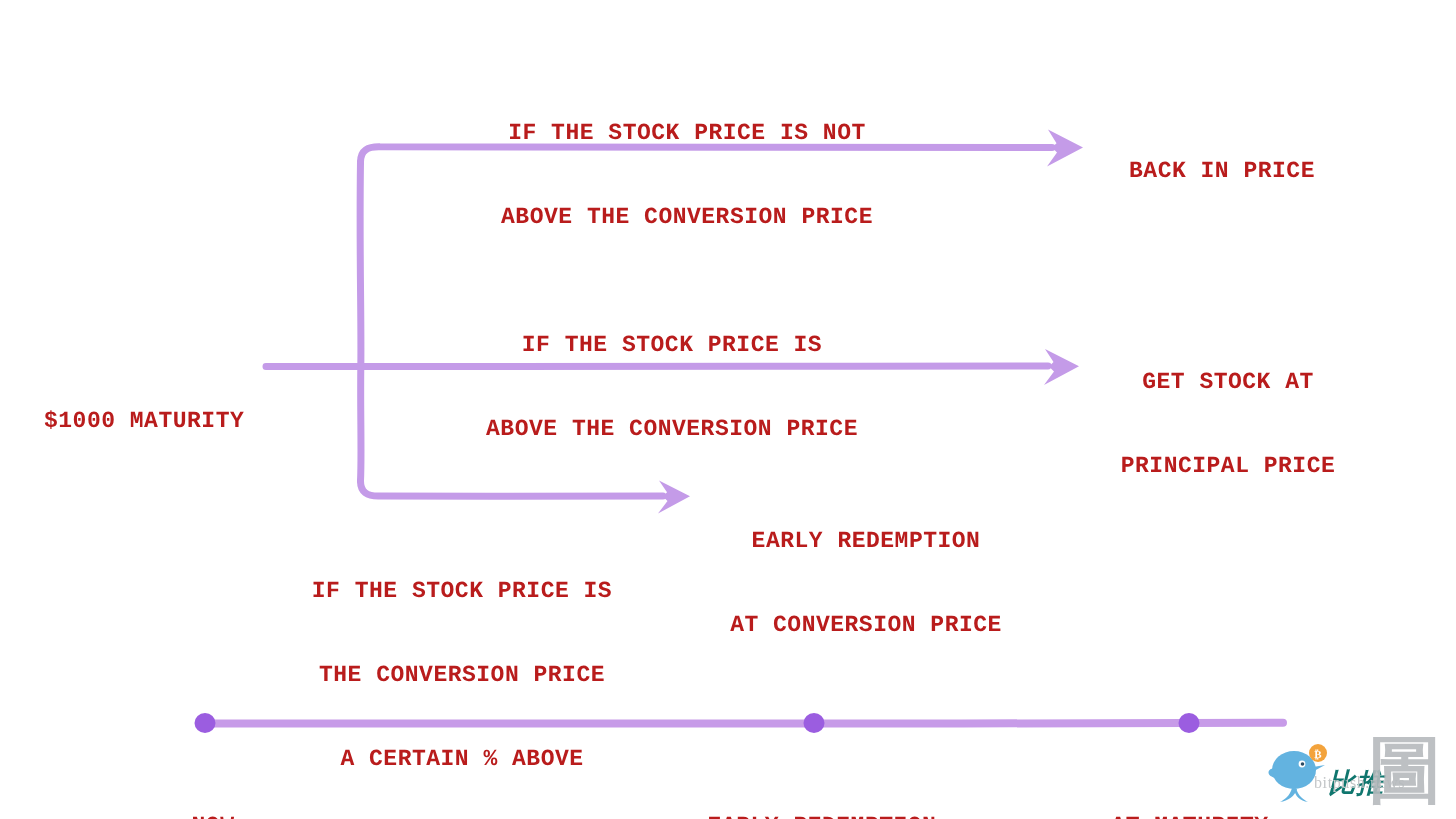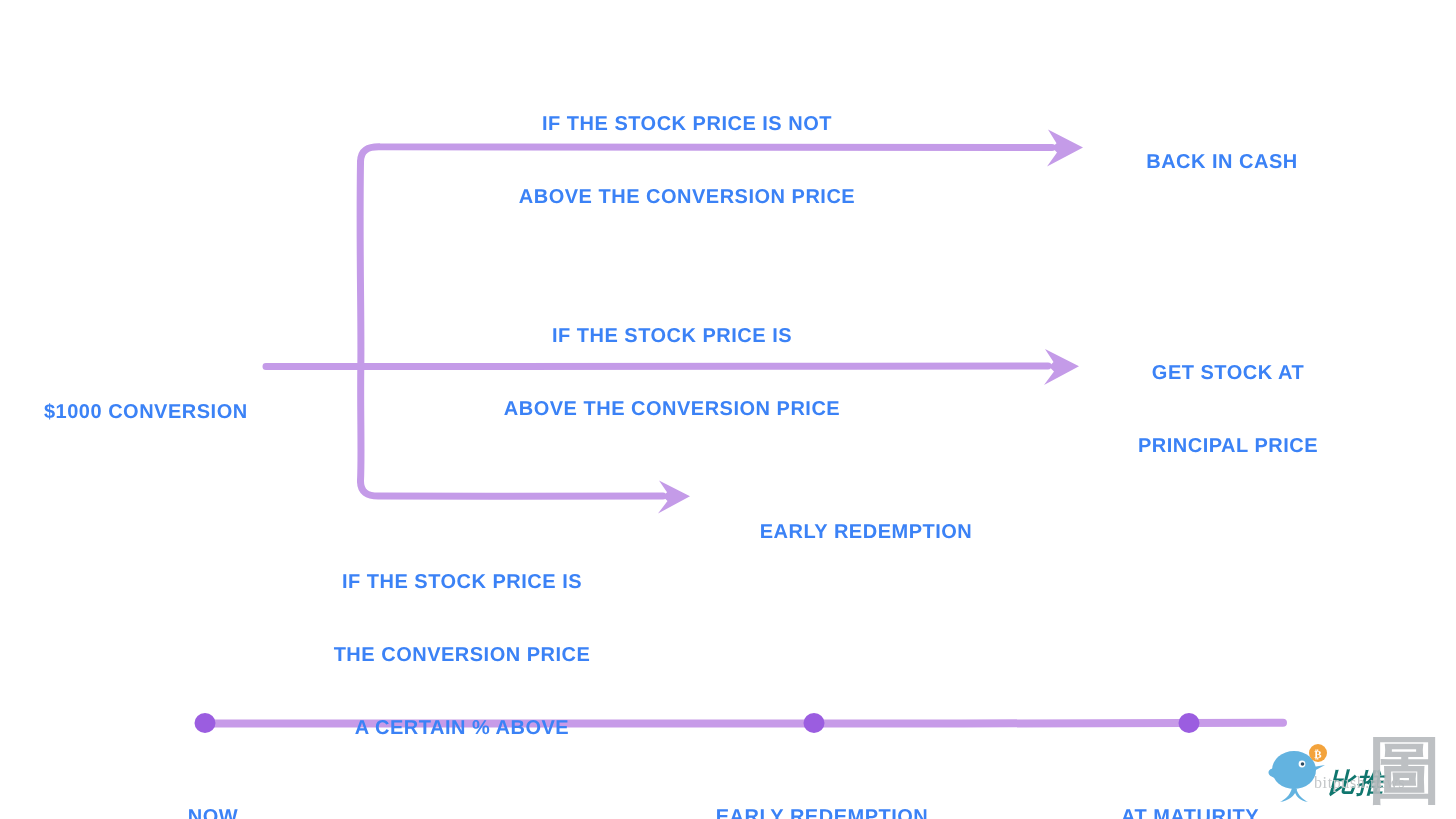--- a/index.html
+++ b/index.html
@@ -20,29 +20,29 @@
   }
   #flow-svg {
     position: absolute;
     left: 0;
     top: 0;
     width: 1456px;
     height: 819px;
   }
   .lbl {
     position: absolute;
-    color: #3b82f6;
-    font-family: Liberation Sans, sans-serif;
+    color: #b91c1c;
+    font-family: Liberation Mono, monospace;
     font-weight: 700;
     letter-spacing: 0.5px;
     line-height: 1.22;
     white-space: pre;
     text-align: center;
     transform: translateX(-50%);
-    font-size: 20px;
+    font-size: 23px;
     text-rendering: geometricPrecision;
   }
   .lbl.left-anchor {
     transform: none;
     text-align: left;
   }
   .lbl span { display: block; }
 
   
   #watermark {
@@ -128,44 +128,45 @@
     <path class="stroke-arrow" d="M 360.5 481 C 360.5 492, 367 496.2, 379 496.0 C 470 496.6, 600 495.5, 663 496.1"></path>
     <path class="arrow-head" d="M 659 480.5 L 690 496.3 L 658 513.5 L 667.5 501 L 663 496.4 L 667 492.2 Z"></path>
 
     <path class="tl-line" d="M 205 723.5 C 420 722.2, 900 724.6, 1283 722.8"></path>
     <ellipse class="tl-dot" cx="205" cy="723" rx="10.5" ry="10"></ellipse>
     <ellipse class="tl-dot" cx="814" cy="723" rx="10.5" ry="10"></ellipse>
     <ellipse class="tl-dot" cx="1189" cy="723" rx="10.5" ry="10"></ellipse>
   </svg>
 
   <div class="lbl left-anchor" style="left:44px; top:351px;">
-    <span>$1000 CONVERSION</span>
+    <span>$1000 MATURITY</span>
   </div>
 
   <div class="lbl" style="left:687px; top:63px;">
     <span>IF THE STOCK PRICE IS NOT</span>
     <span>ABOVE THE CONVERSION PRICE</span>
   </div>
 
   <div class="lbl" style="left:1222px; top:101px;">
-    <span>BACK IN CASH</span>
+    <span>BACK IN PRICE</span>
   </div>
 
   <div class="lbl" style="left:672px; top:275px;">
     <span>IF THE STOCK PRICE IS</span>
     <span>ABOVE THE CONVERSION PRICE</span>
   </div>
 
   <div class="lbl" style="left:1228px; top:312px;">
     <span>GET STOCK AT</span>
     <span>PRINCIPAL PRICE</span>
   </div>
 
   <div class="lbl" style="left:866px; top:471px;">
     <span>EARLY REDEMPTION</span>
+    <span>AT CONVERSION PRICE</span>
   </div>
 
   <div class="lbl" style="left:462px; top:521px;">
     <span>IF THE STOCK PRICE IS</span>
     <span>THE CONVERSION PRICE</span>
     <span>A CERTAIN % ABOVE</span>
   </div>
 
   <div class="lbl" style="left:213px; top:756px;">
     <span>NOW</span>

